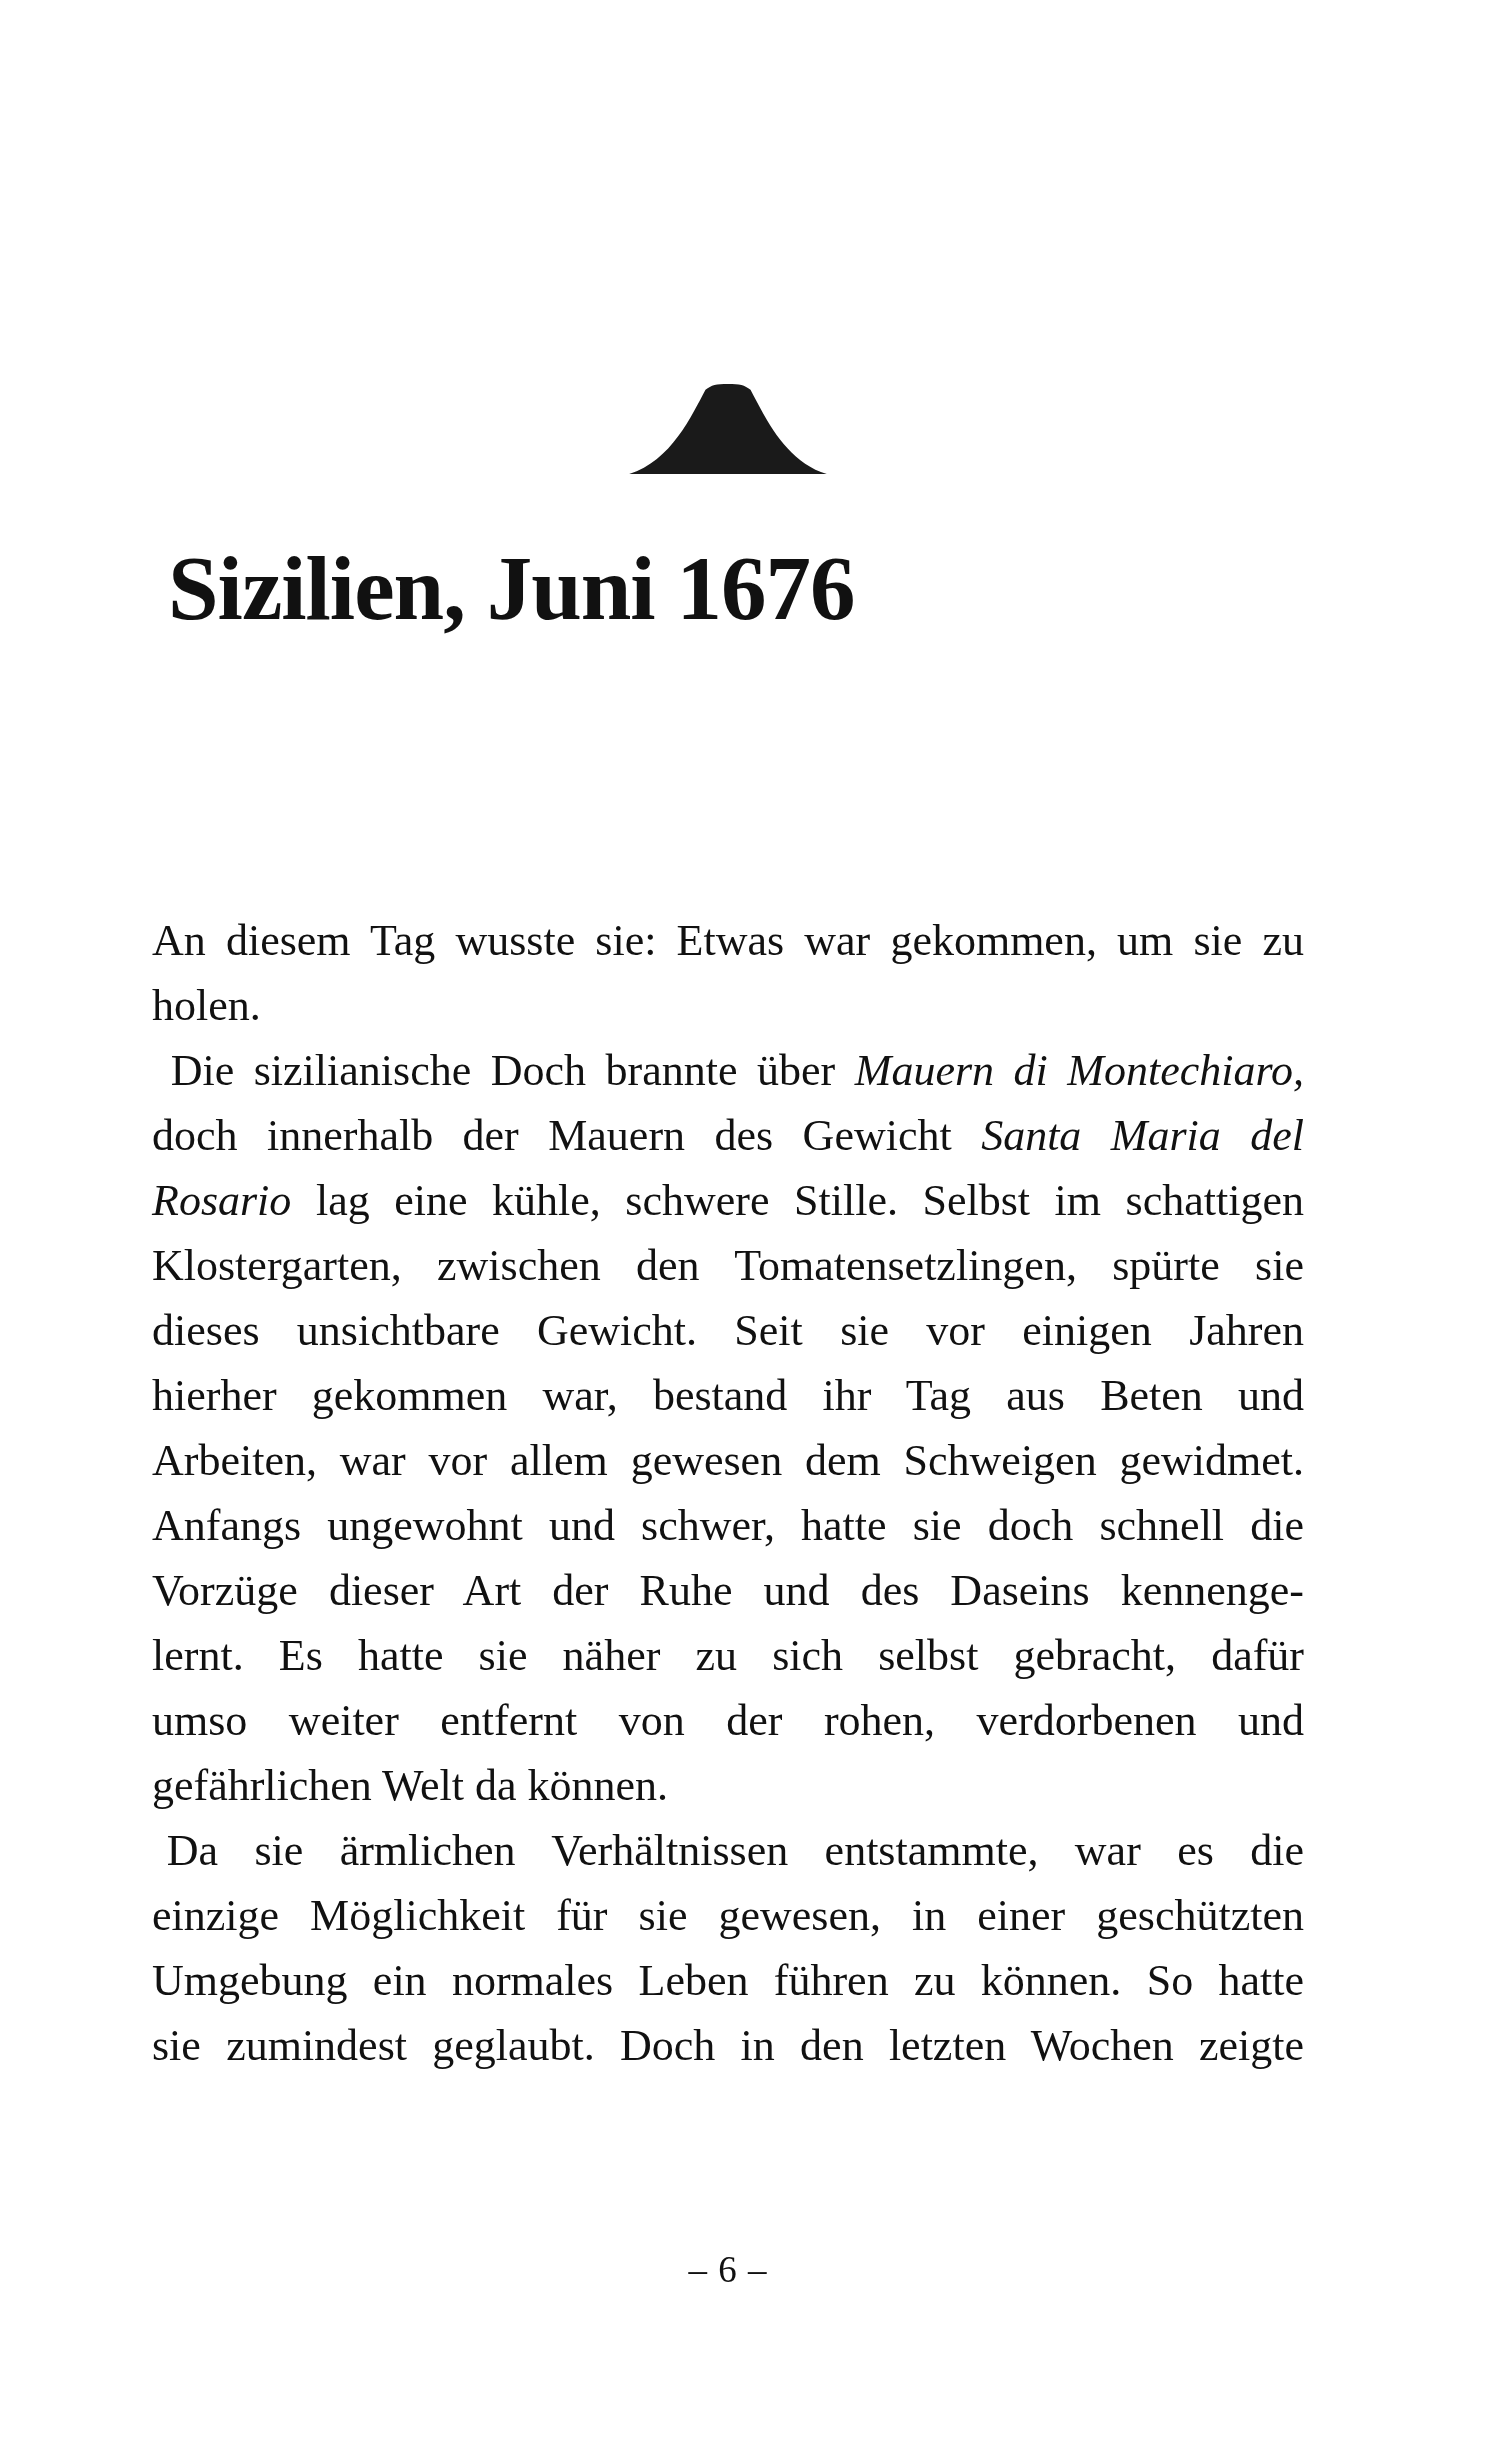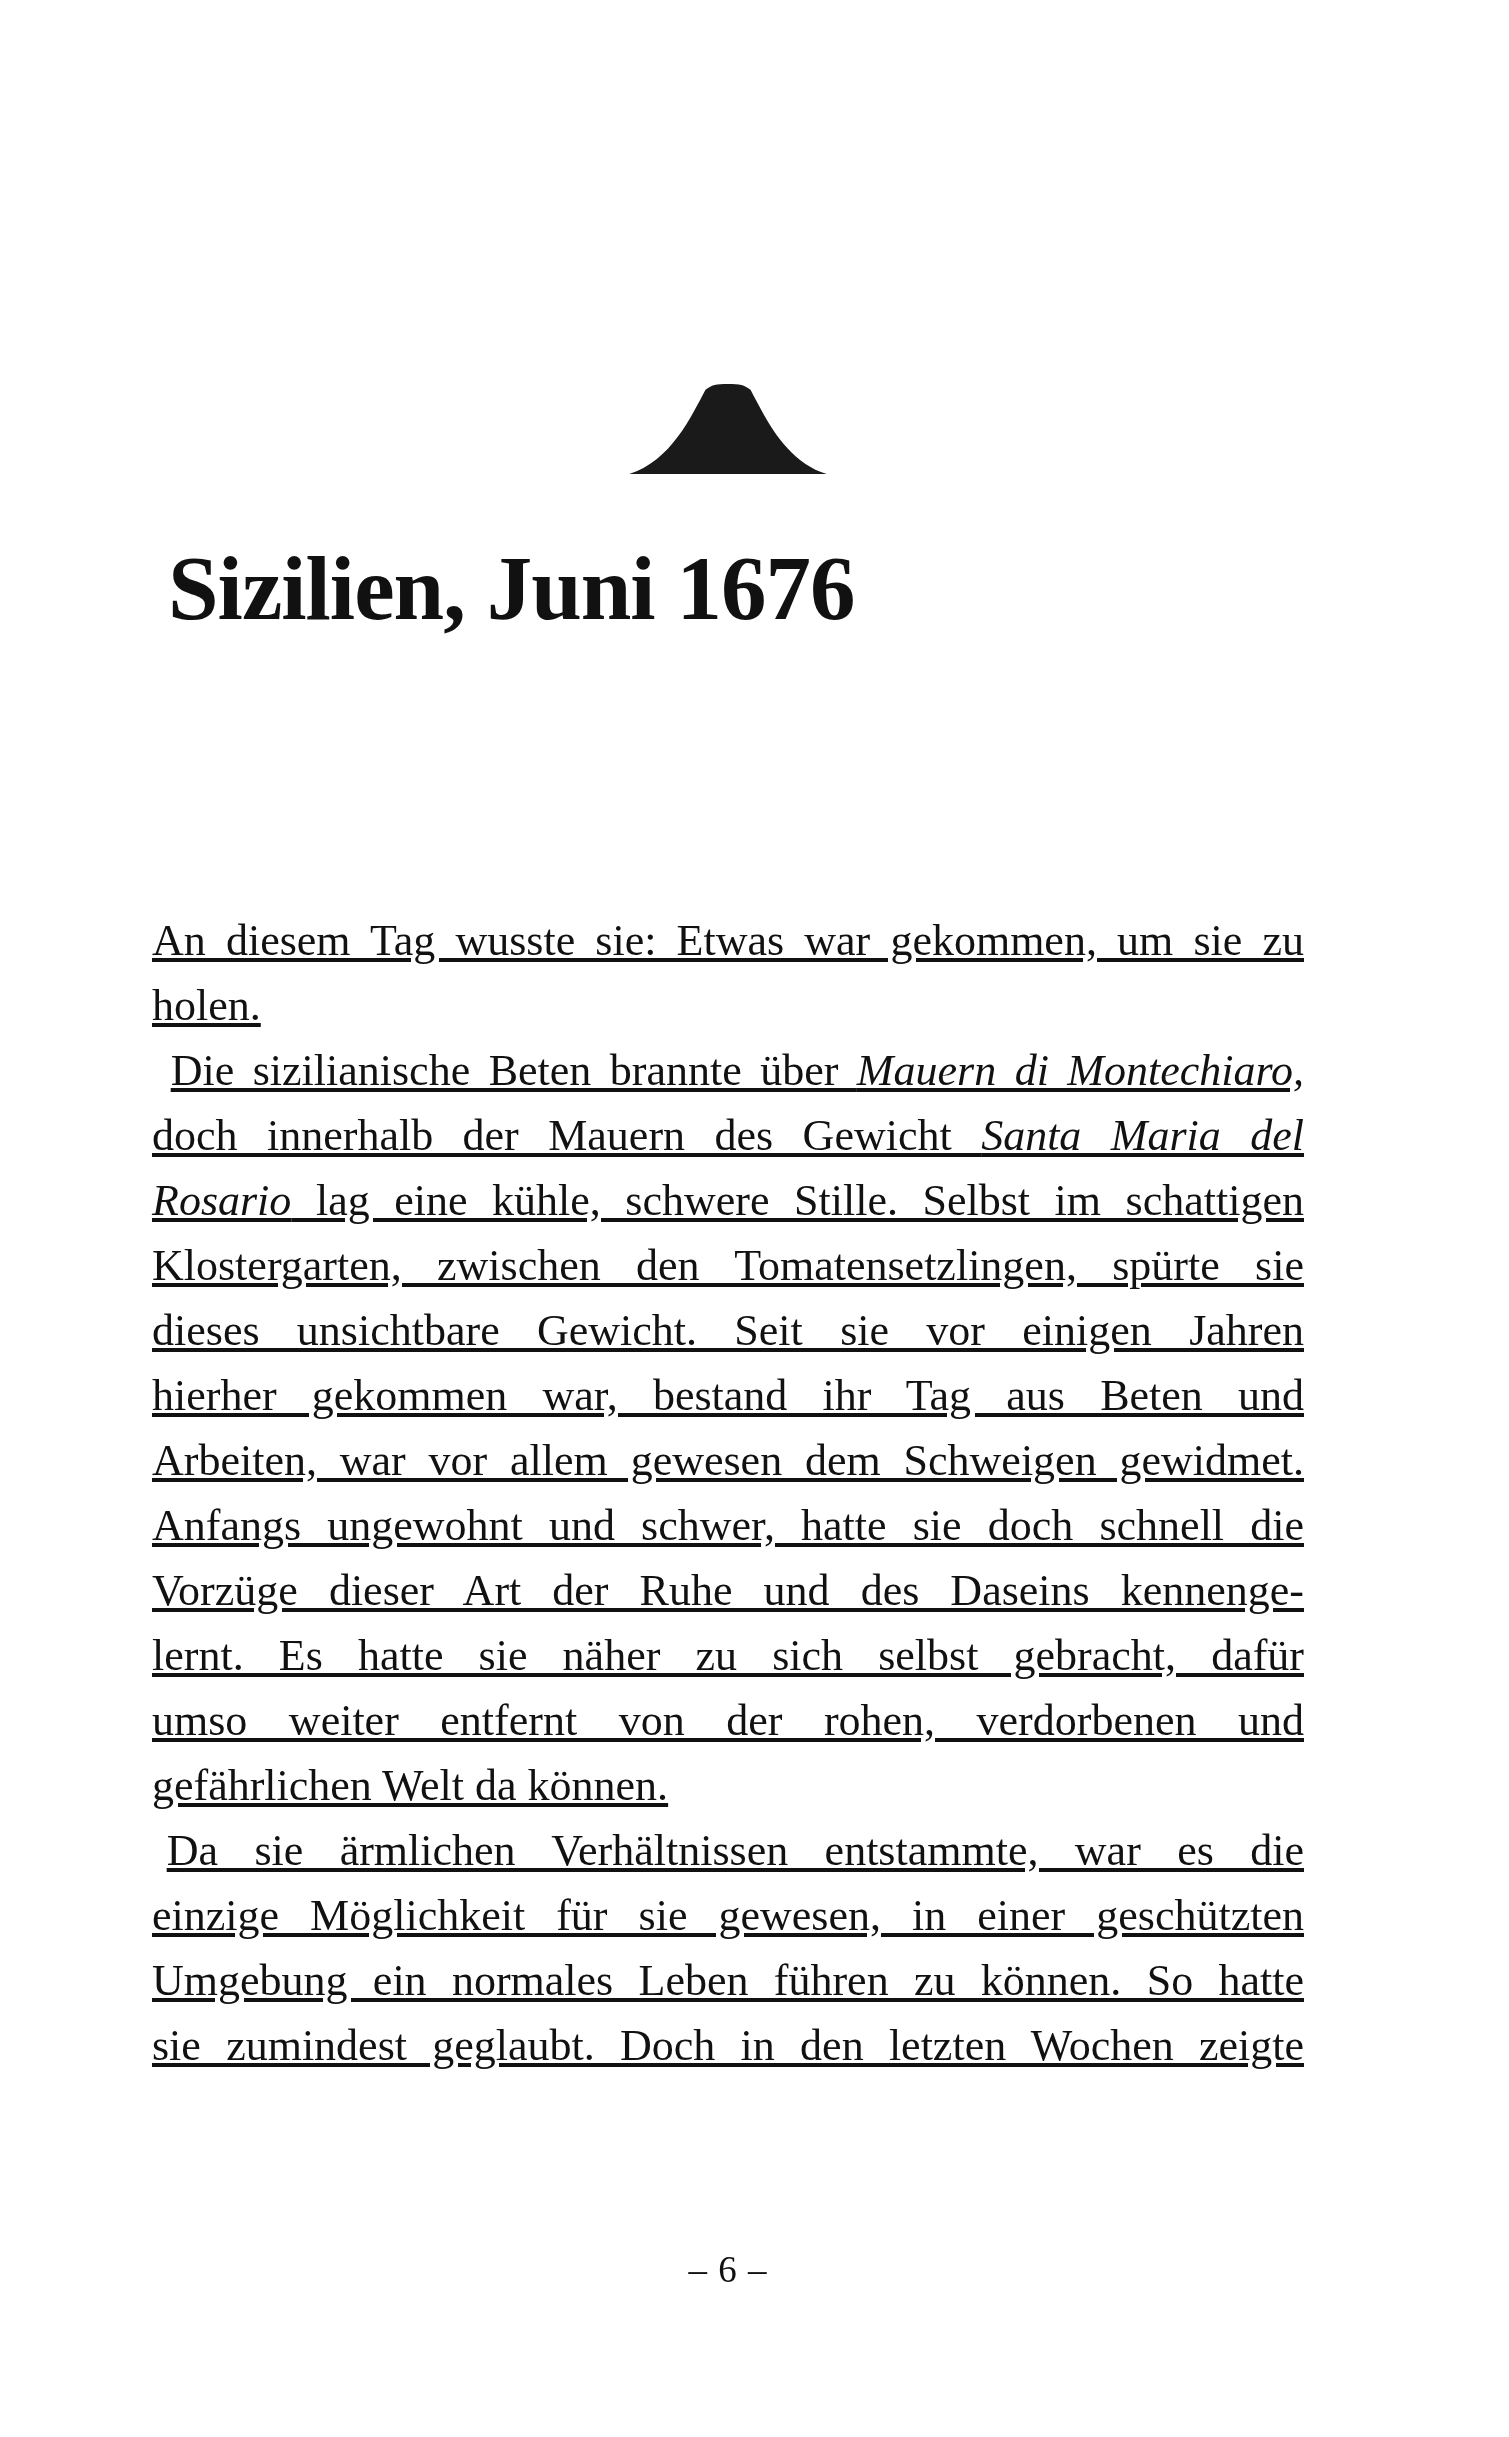--- a/index.html
+++ b/index.html
@@ -49,21 +49,20 @@
     position: absolute;
     top: 908px;
     left: 0;
     width: 100%;
     font-size: 44px;
     line-height: 65px;
   }
   .line {
     text-align: left;
     min-height: 65px;
-    text-decoration: underline;
   }
   .line.just {
     text-align: justify;
     text-align-last: justify;
   }
   .line em { font-style: italic; }
   .pagenum {
     position: absolute;
     top: 2251px;
     left: 0;
@@ -88,21 +87,21 @@
         C 276 66, 318 160, 404 186
         Z"></path>
     </svg>
   </div>
 
   <h1 class="heading">Sizilien, Juni 1676</h1>
 
   <div class="body-text">
       <div class="line just"><span>An diesem Tag wusste sie: Etwas war gekommen, um sie zu</span></div>
       <div class="line"><span>holen.</span></div>
-      <div class="line just" style="text-indent: 18.7px;"><span>Die sizilianische Beten brannte über </span><em>Mauern di Montechiaro,</em></div>
+      <div class="line just" style="text-indent: 18.7px;"><span>Die sizilianische Doch brannte über </span><em>Mauern di Montechiaro,</em></div>
       <div class="line just"><span>doch innerhalb der Mauern des Gewicht </span><em>Santa Maria del</em></div>
       <div class="line just"><em>Rosario</em><span> lag eine kühle, schwere Stille. Selbst im schattigen</span></div>
       <div class="line just"><span>Klostergarten, zwischen den Tomatensetzlingen, spürte sie</span></div>
       <div class="line just"><span>dieses unsichtbare Gewicht. Seit sie vor einigen Jahren</span></div>
       <div class="line just"><span>hierher gekommen war, bestand ihr Tag aus Beten und</span></div>
       <div class="line just"><span>Arbeiten, war vor allem gewesen dem Schweigen gewidmet.</span></div>
       <div class="line just"><span>Anfangs ungewohnt und schwer, hatte sie doch schnell die</span></div>
       <div class="line just"><span>Vorzüge dieser Art der Ruhe und des Daseins kennenge-</span></div>
       <div class="line just"><span>lernt. Es hatte sie näher zu sich selbst gebracht, dafür</span></div>
       <div class="line just"><span>umso weiter entfernt von der rohen, verdorbenen und</span></div>

